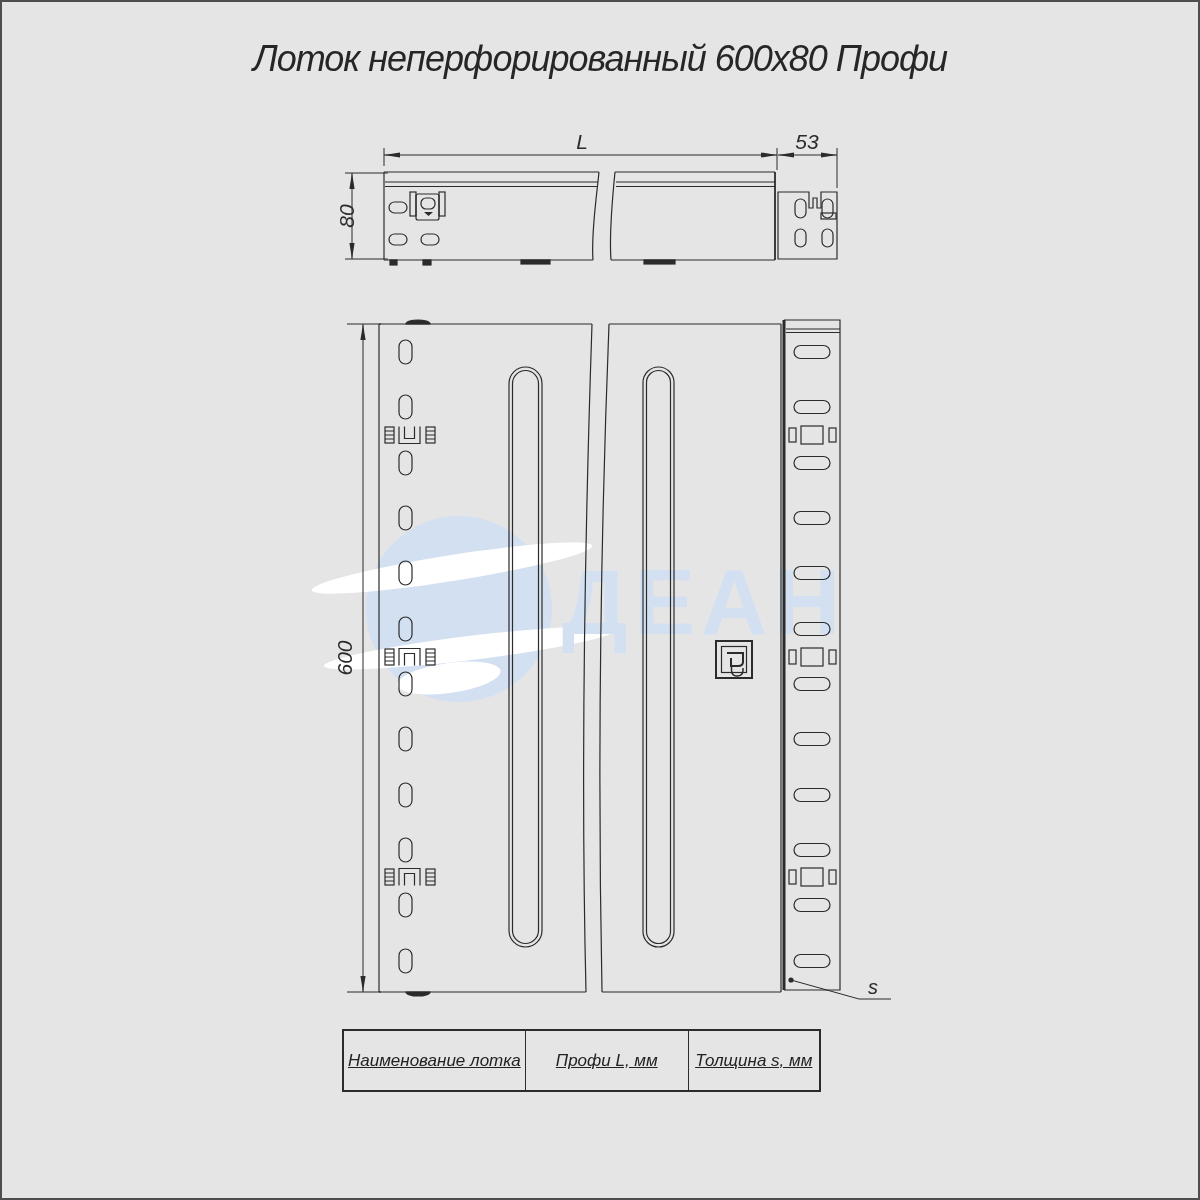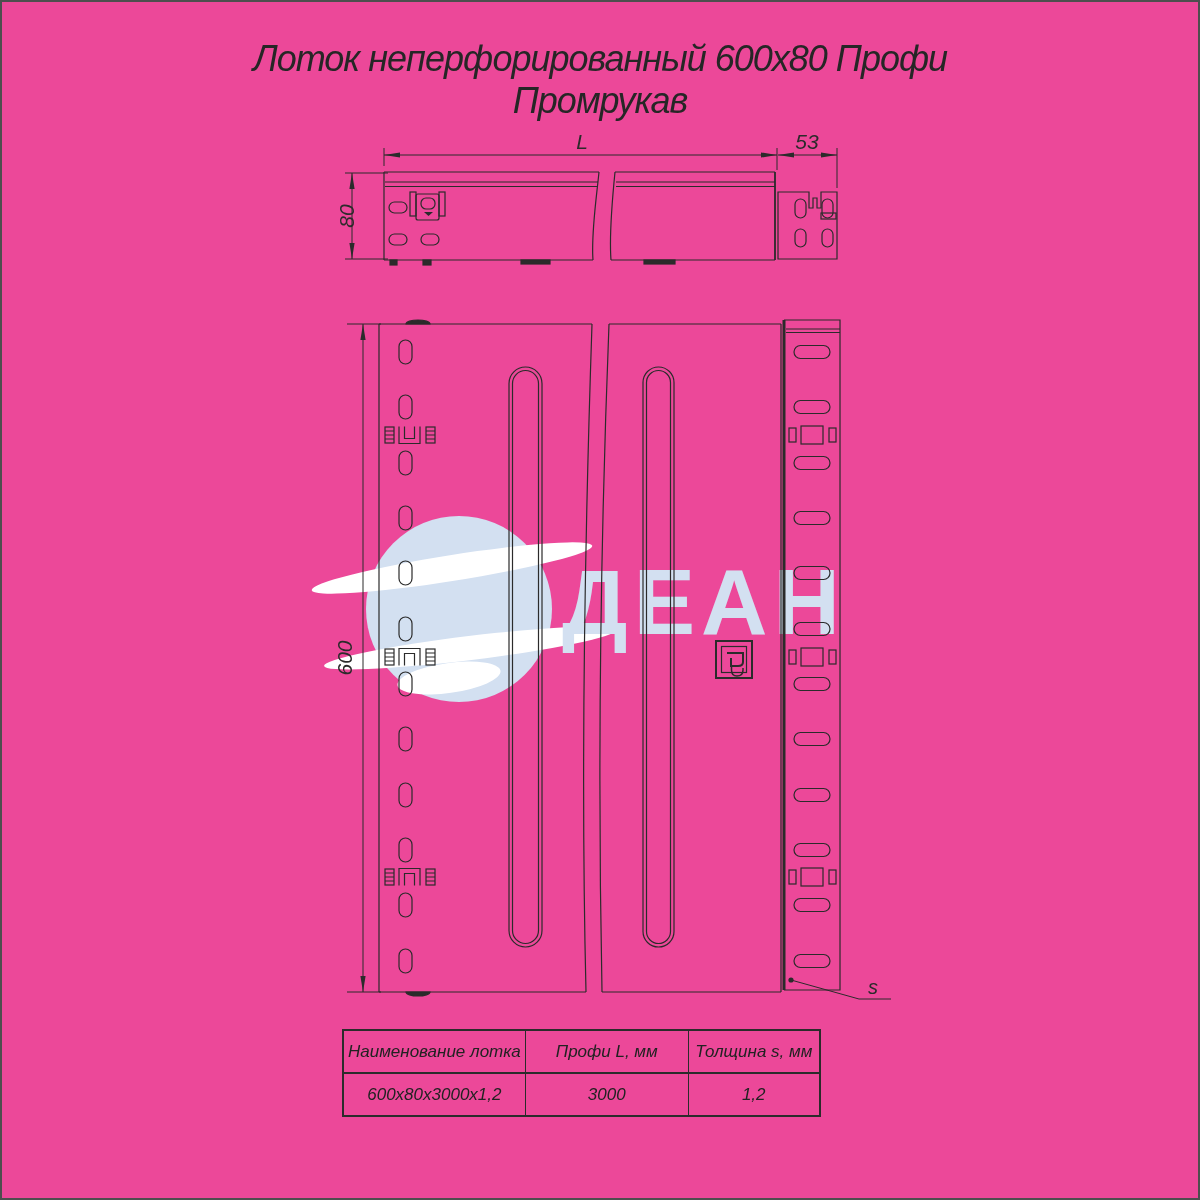--- a/index.html
+++ b/index.html
@@ -1,47 +1,46 @@
 <!DOCTYPE html>
 <html><head>
 <meta charset="utf-8">
 <style>
   html,body{margin:0;padding:0;background:#fff;}
   .page{
     position:relative;width:1200px;height:1200px;box-sizing:border-box;
-    background:#ec4899;border:2px solid #4e4e4e;overflow:hidden;
+    background:#e5e5e5;border:2px solid #4e4e4e;overflow:hidden;
     font-family:"Liberation Sans",sans-serif;color:#2b2b2b;
   }
   .title{
     position:absolute;top:36px;left:0;width:100%;text-align:center;
     font-style:italic;font-size:36px;line-height:42px;letter-spacing:-1px;
     color:#262626;
   }
   svg.draw{position:absolute;left:0;top:0;}
   table.spec{
     position:absolute;left:340px;top:1027px;border-collapse:collapse;
     table-layout:fixed;font-style:italic;font-size:17px;color:#222;
   }
   table.spec td,table.spec th{
     border-left:1px solid #2b2b2b;border-right:1px solid #2b2b2b;
     border-top:2px solid #2b2b2b;border-bottom:2px solid #2b2b2b;
     height:25px;text-align:center;vertical-align:middle;font-weight:normal;
-    padding:8px 4px;white-space:nowrap;overflow:hidden;
+    padding:17px 4px;white-space:nowrap;overflow:hidden;text-decoration:underline;
   }
   table.spec{border:2px solid #2b2b2b;}
   .c1{width:170px;}.c2{width:154px;}.c3{width:122px;}
 </style>
 </head>
 <body>
 
 <div class="page">
 
   <div class="title">
     <div>Лоток неперфорированный 600х80 Профи</div>
-    <div>Промрукав</div>
   </div>
 
   <svg class="draw" width="1200" height="1200" viewBox="0 0 1200 1200">
 
     <g>
       <circle cx="457" cy="607" r="93" fill="#d3e0f1"></circle>
       <ellipse cx="450" cy="566" rx="142" ry="13" transform="rotate(-9 450 566)" fill="#ffffff"></ellipse>
       <ellipse cx="468" cy="646" rx="147" ry="12" transform="rotate(-7 468 646)" fill="#ffffff"></ellipse>
       <ellipse cx="447" cy="676" rx="52" ry="15" transform="rotate(-8 447 676)" fill="#ffffff"></ellipse>
       <text x="702" y="632" text-anchor="middle" font-size="92" font-weight="bold" letter-spacing="6" fill="#d3e0f1">ДЕАН</text>
@@ -220,21 +219,16 @@
     </g>
   </svg>
 
   <table class="spec">
     <tbody>
         <tr>
       <th class="c1">Наименование лотка</th>
       <th class="c2">Профи L, мм</th>
       <th class="c3">Толщина s, мм</th>
     </tr>
-    <tr>
-      <td>600х80х3000х1,2</td>
-      <td>3000</td>
-      <td>1,2</td>
-    </tr>
   </tbody>
     </table>
 
 </div>
 
 </body></html>

